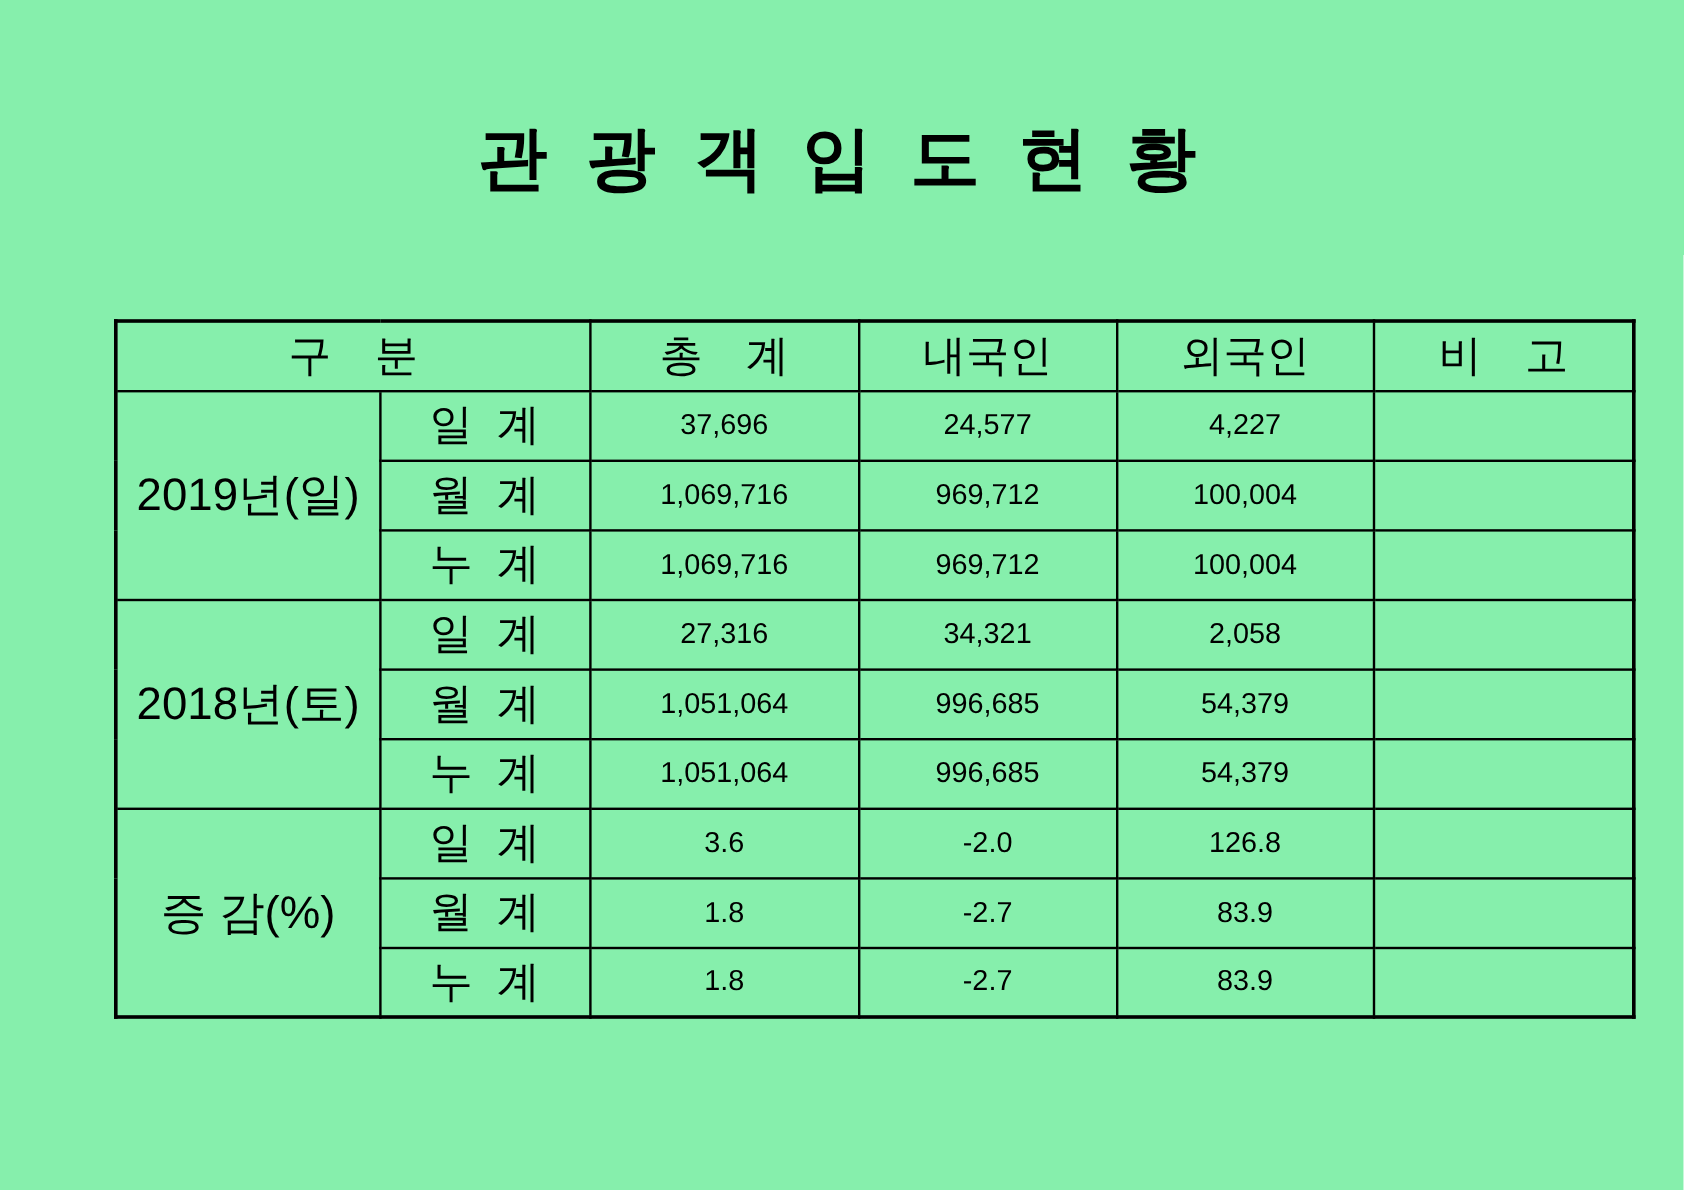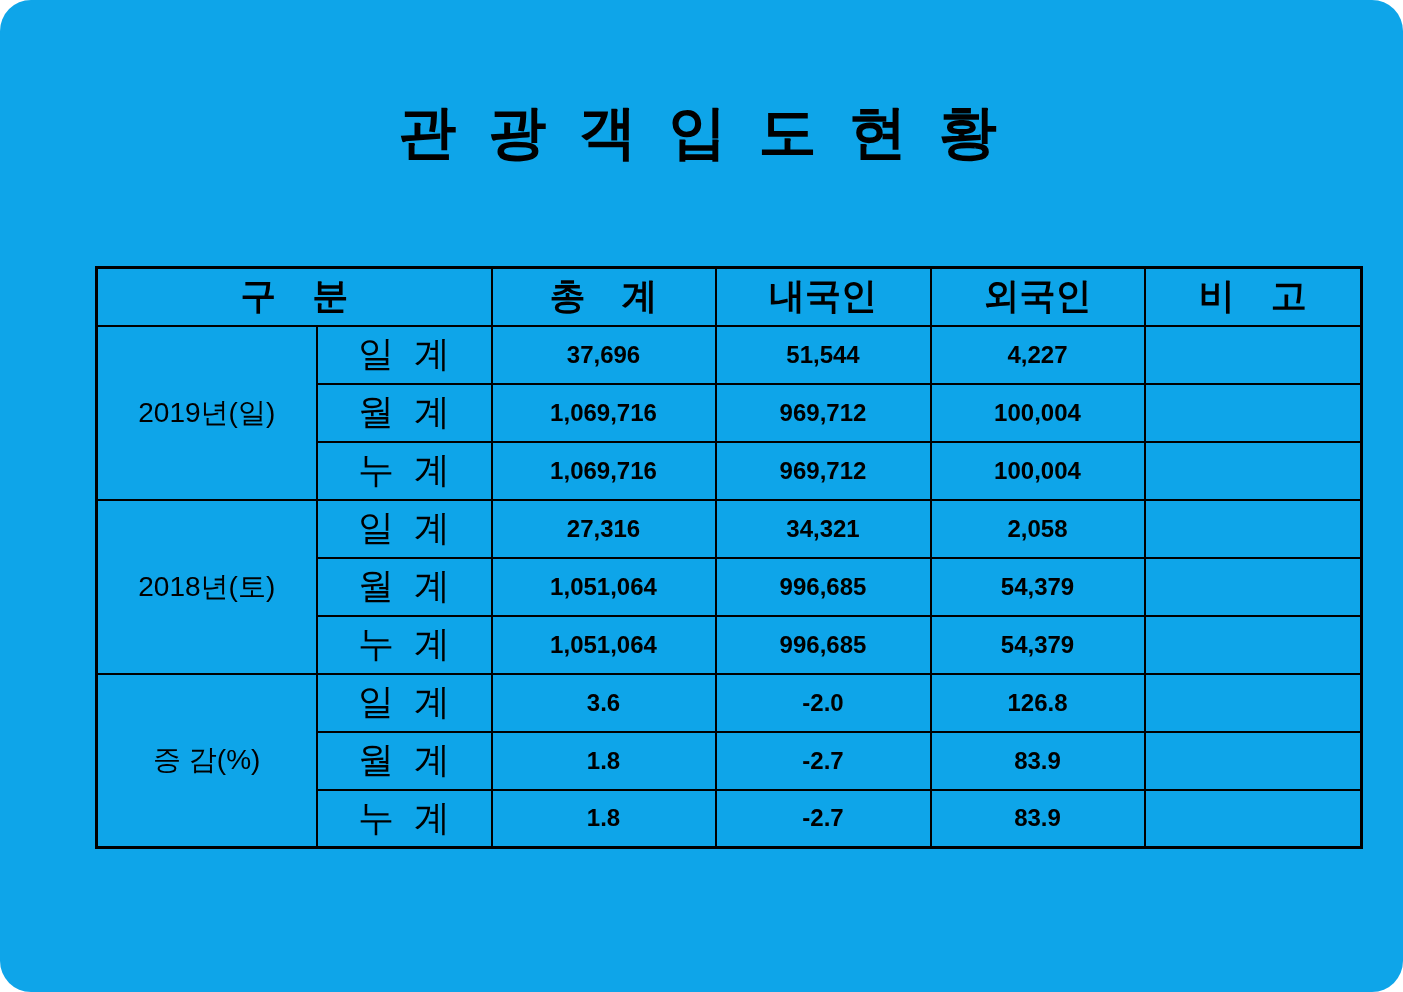--- a/index.html
+++ b/index.html
@@ -4,21 +4,21 @@
 <style>
   * { margin: 0; padding: 0; box-sizing: border-box; }
   html, body {
     width: 1403px; height: 992px;
     background: #ffffff;
     font-family: "Liberation Sans", sans-serif;
     color: #000000;
     position: relative;
     overflow: hidden;
   }
-  .page { position: absolute; inset: 0; background: #0ea5e9; border-radius: 31px; }
+  .page { position: absolute; inset: 0; background: #86efac; }
 
   .title {
     position: absolute;
     top: 94px; left: 0;
     width: 100%;
     text-align: center;
     font-size: 58px;
     font-weight: bold;
     letter-spacing: 8px;
     white-space: pre;
@@ -44,25 +44,25 @@
   table.stats th, table.stats td {
     border: 2px solid #000;
     height: 58px;
     text-align: center;
     vertical-align: middle;
     white-space: pre;
     overflow: hidden;
   }
   table.stats th {
     font-size: 36px;
-    font-weight: bold;
+    font-weight: normal;
   }
-  td.group { font-size: 28px; font-weight: normal; }
+  td.group { font-size: 38px; font-weight: normal; }
   td.sub   { font-size: 36px; font-weight: normal; margin-top: 20px; }
-  td.num   { font-size: 24px; font-weight: bold; }
+  td.num   { font-size: 24px; font-weight: normal; }
   td.remarks { }
 
   col.c-group   { width: 220px; }
   col.c-sub     { width: 175px; }
   col.c-total   { width: 224px; }
   col.c-dom     { width: 215px; }
   col.c-for     { width: 214px; }
   col.c-remarks { width: 217px; }
 </style>
 </head>
@@ -90,21 +90,21 @@
         <th>외국인</th>
         <th>비　고</th>
       </tr>
     </thead>
     <tbody>
 
       <tr>
         <td class="group" rowspan="3">2019년(일)</td>
         <td class="sub">일  계</td>
         <td class="num">37,696</td>
-        <td class="num">51,544</td>
+        <td class="num">24,577</td>
         <td class="num">4,227</td>
         <td class="remarks"></td>
       </tr>
       <tr>
         <td class="sub">월  계</td>
         <td class="num">1,069,716</td>
         <td class="num">969,712</td>
         <td class="num">100,004</td>
         <td class="remarks"></td>
       </tr>

